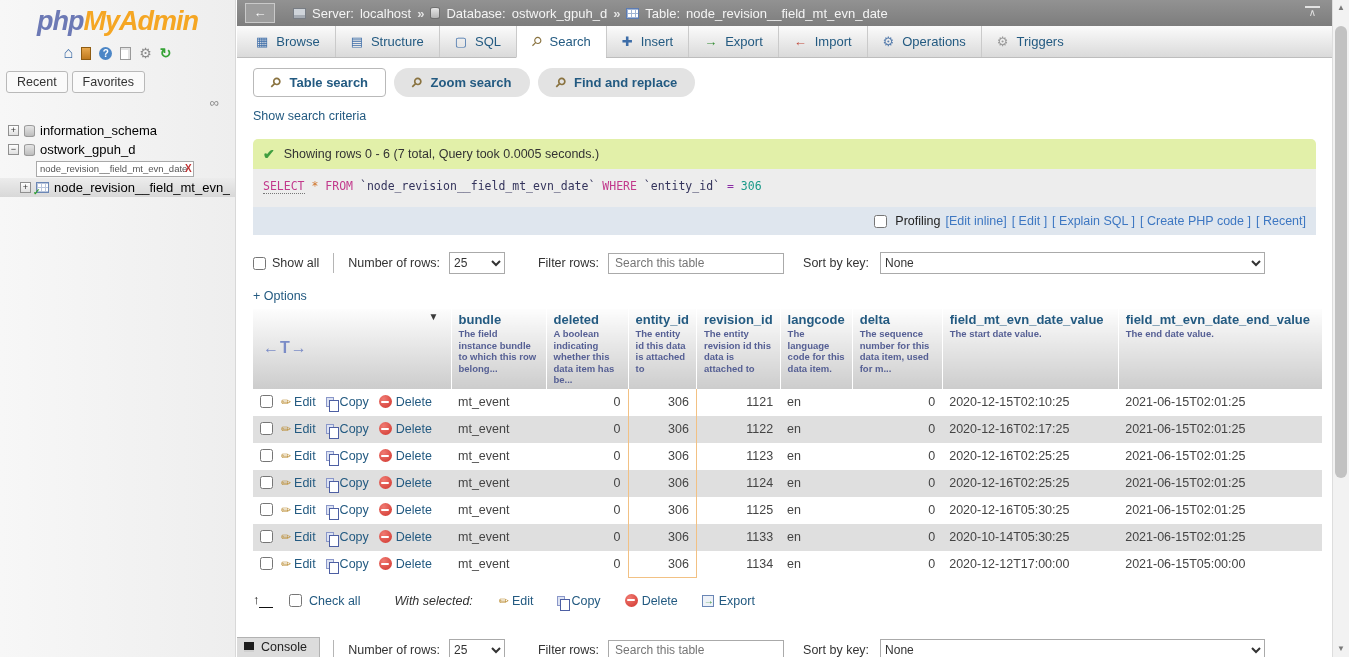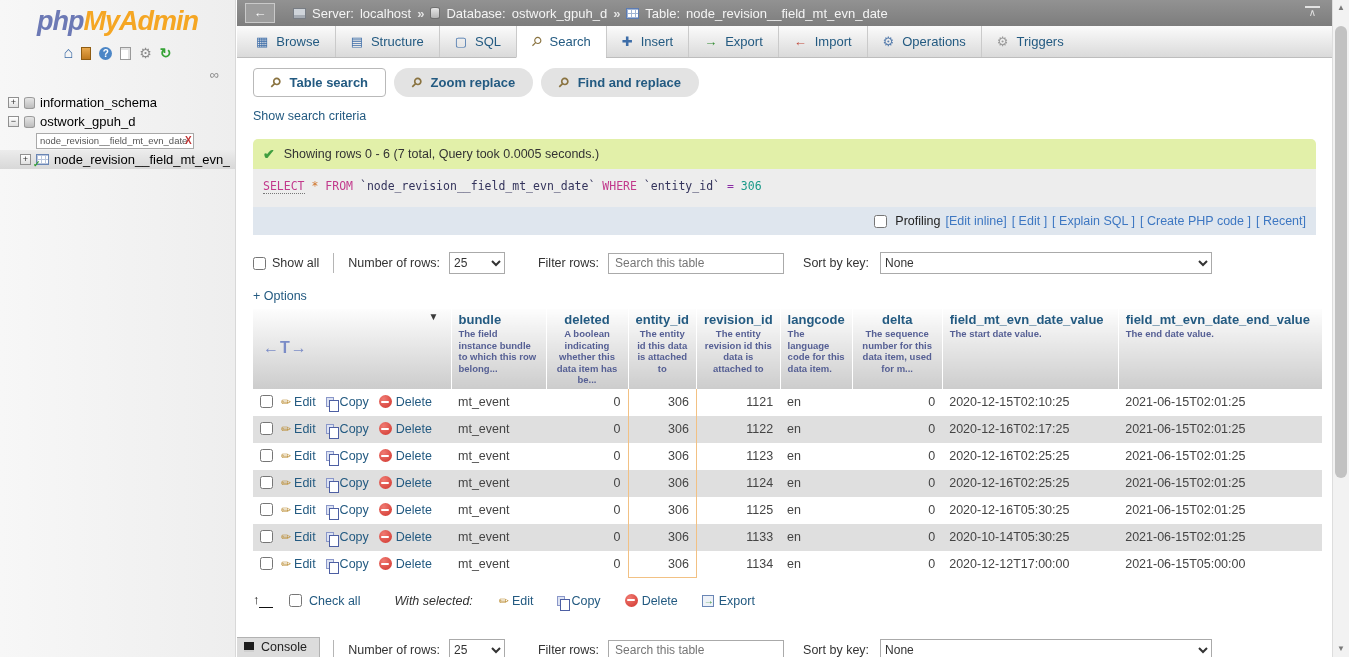--- a/index.html
+++ b/index.html
@@ -95,36 +95,36 @@
   .profiling { background:#dfe6ee; padding:7px 10px; font-size:12.5px; color:#222;
     display:flex; justify-content:flex-end; align-items:center; gap:5px; }
   .profiling a { color:#3d77c2; }
   .profiling input { margin-right:3px; }
 
   .controls { display:flex; align-items:center; gap:9px; margin-top:17px; font-size:12.5px; color:#333; }
   .controls label { display:flex; align-items:center; gap:6px; }
   .vdiv { width:1px; height:20px; background:#b5b5b5; margin:0 5px; }
   select { font-size:12px; height:22px; border:1px solid #aaa; background:#fff; color:#333; }
   .rowsel { width:56px; }
-  .sortsel { width:332px; margin-left:2px; }
+  .sortsel { width:385px; margin-left:2px; }
   .filter-input { width:176px; height:21px; border:1px solid #aaa; padding:1px 6px; font-size:12px; color:#333;
     font-family:"Liberation Sans",sans-serif; }
 
   .options { display:inline-block; margin-top:15px; color:#235a81; font-size:12.5px; }
 
   table.grid { border-collapse:collapse; margin-top:5px; table-layout:fixed; }
   .grid th { background:linear-gradient(#fdfdfd,#cccccc); vertical-align:top; padding:3px 7px;
     border-left:1px solid #fff; height:64px; }
   .grid th:first-child { border-left:none; }
   .actions-head { position:relative; }
   .sort-caret { position:absolute; top:2px; right:12px; color:#3a3a3a; font-size:10px; }
   .col-toggle { position:absolute; left:10px; top:30px; color:#7b8cc7; font-size:16px; letter-spacing:1px; cursor:pointer; }
   .cname { color:#235a81; font-weight:bold; font-size:13px; display:block; overflow:hidden; white-space:nowrap; }
   .cdesc { font-size:9.5px; color:#555f94; line-height:1.22; margin-top:1px; }
-  th.right { text-align:center; }
+  th.right { text-align:left; }
   th.left { text-align:left; }
 
   .grid td { padding:4px 7px; font-size:12.5px; color:#444; height:27px; overflow:hidden; white-space:nowrap; }
   tr.alt td { background:#dfdfdf; }
   td.right { text-align:right; }
   td.hl { border-left:1px solid #f2c184; border-right:1px solid #f2c184; }
   td.hl-last { border-bottom:1px solid #f2c184; }
   .acts { white-space:nowrap; }
   .acts input { vertical-align:-2px; margin-right:8px; }
   .act { color:#235a81; margin-right:10px; }
@@ -163,20 +163,24 @@
 
 <aside class="sidebar">
   <div class="logo"><span class="lp">php</span><span class="lm">MyAdmin</span></div>
   <div class="nav-icons">
     <span class="i-home">⌂</span>
     <span class="i-door"></span>
     <span class="i-help">?</span>
     <span class="i-docs"></span>
     <span class="i-gear">⚙</span>
     <span class="i-refresh">↻</span>
+  </div>
+  <div class="nav-buttons">
+    <button class="nav-btn">Recent</button>
+    <button class="nav-btn">Favorites</button>
   </div>
   <div class="link-row"><span>∞</span></div>
   <ul class="tree">
     <li>
       <span class="expander">+</span>
       <span class="i-db"></span>
       <span>information_schema</span>
     </li>
     <li>
       <span class="expander">−</span>
@@ -254,21 +258,21 @@
 
   <div class="content">
 
     <div class="subtabs">
       <button class="subtab active">
         <span class="s-mag">⚲</span>
         <span>Table search</span>
       </button>
       <button class="subtab">
         <span class="s-mag">⚲</span>
-        <span>Zoom replace</span>
+        <span>Zoom search</span>
       </button>
       <button class="subtab">
         <span class="s-mag">⚲</span>
         <span>Find and replace</span>
       </button>
     </div>
 
     <a class="criteria">Show search criteria</a>
 
     <div class="resultbox">

